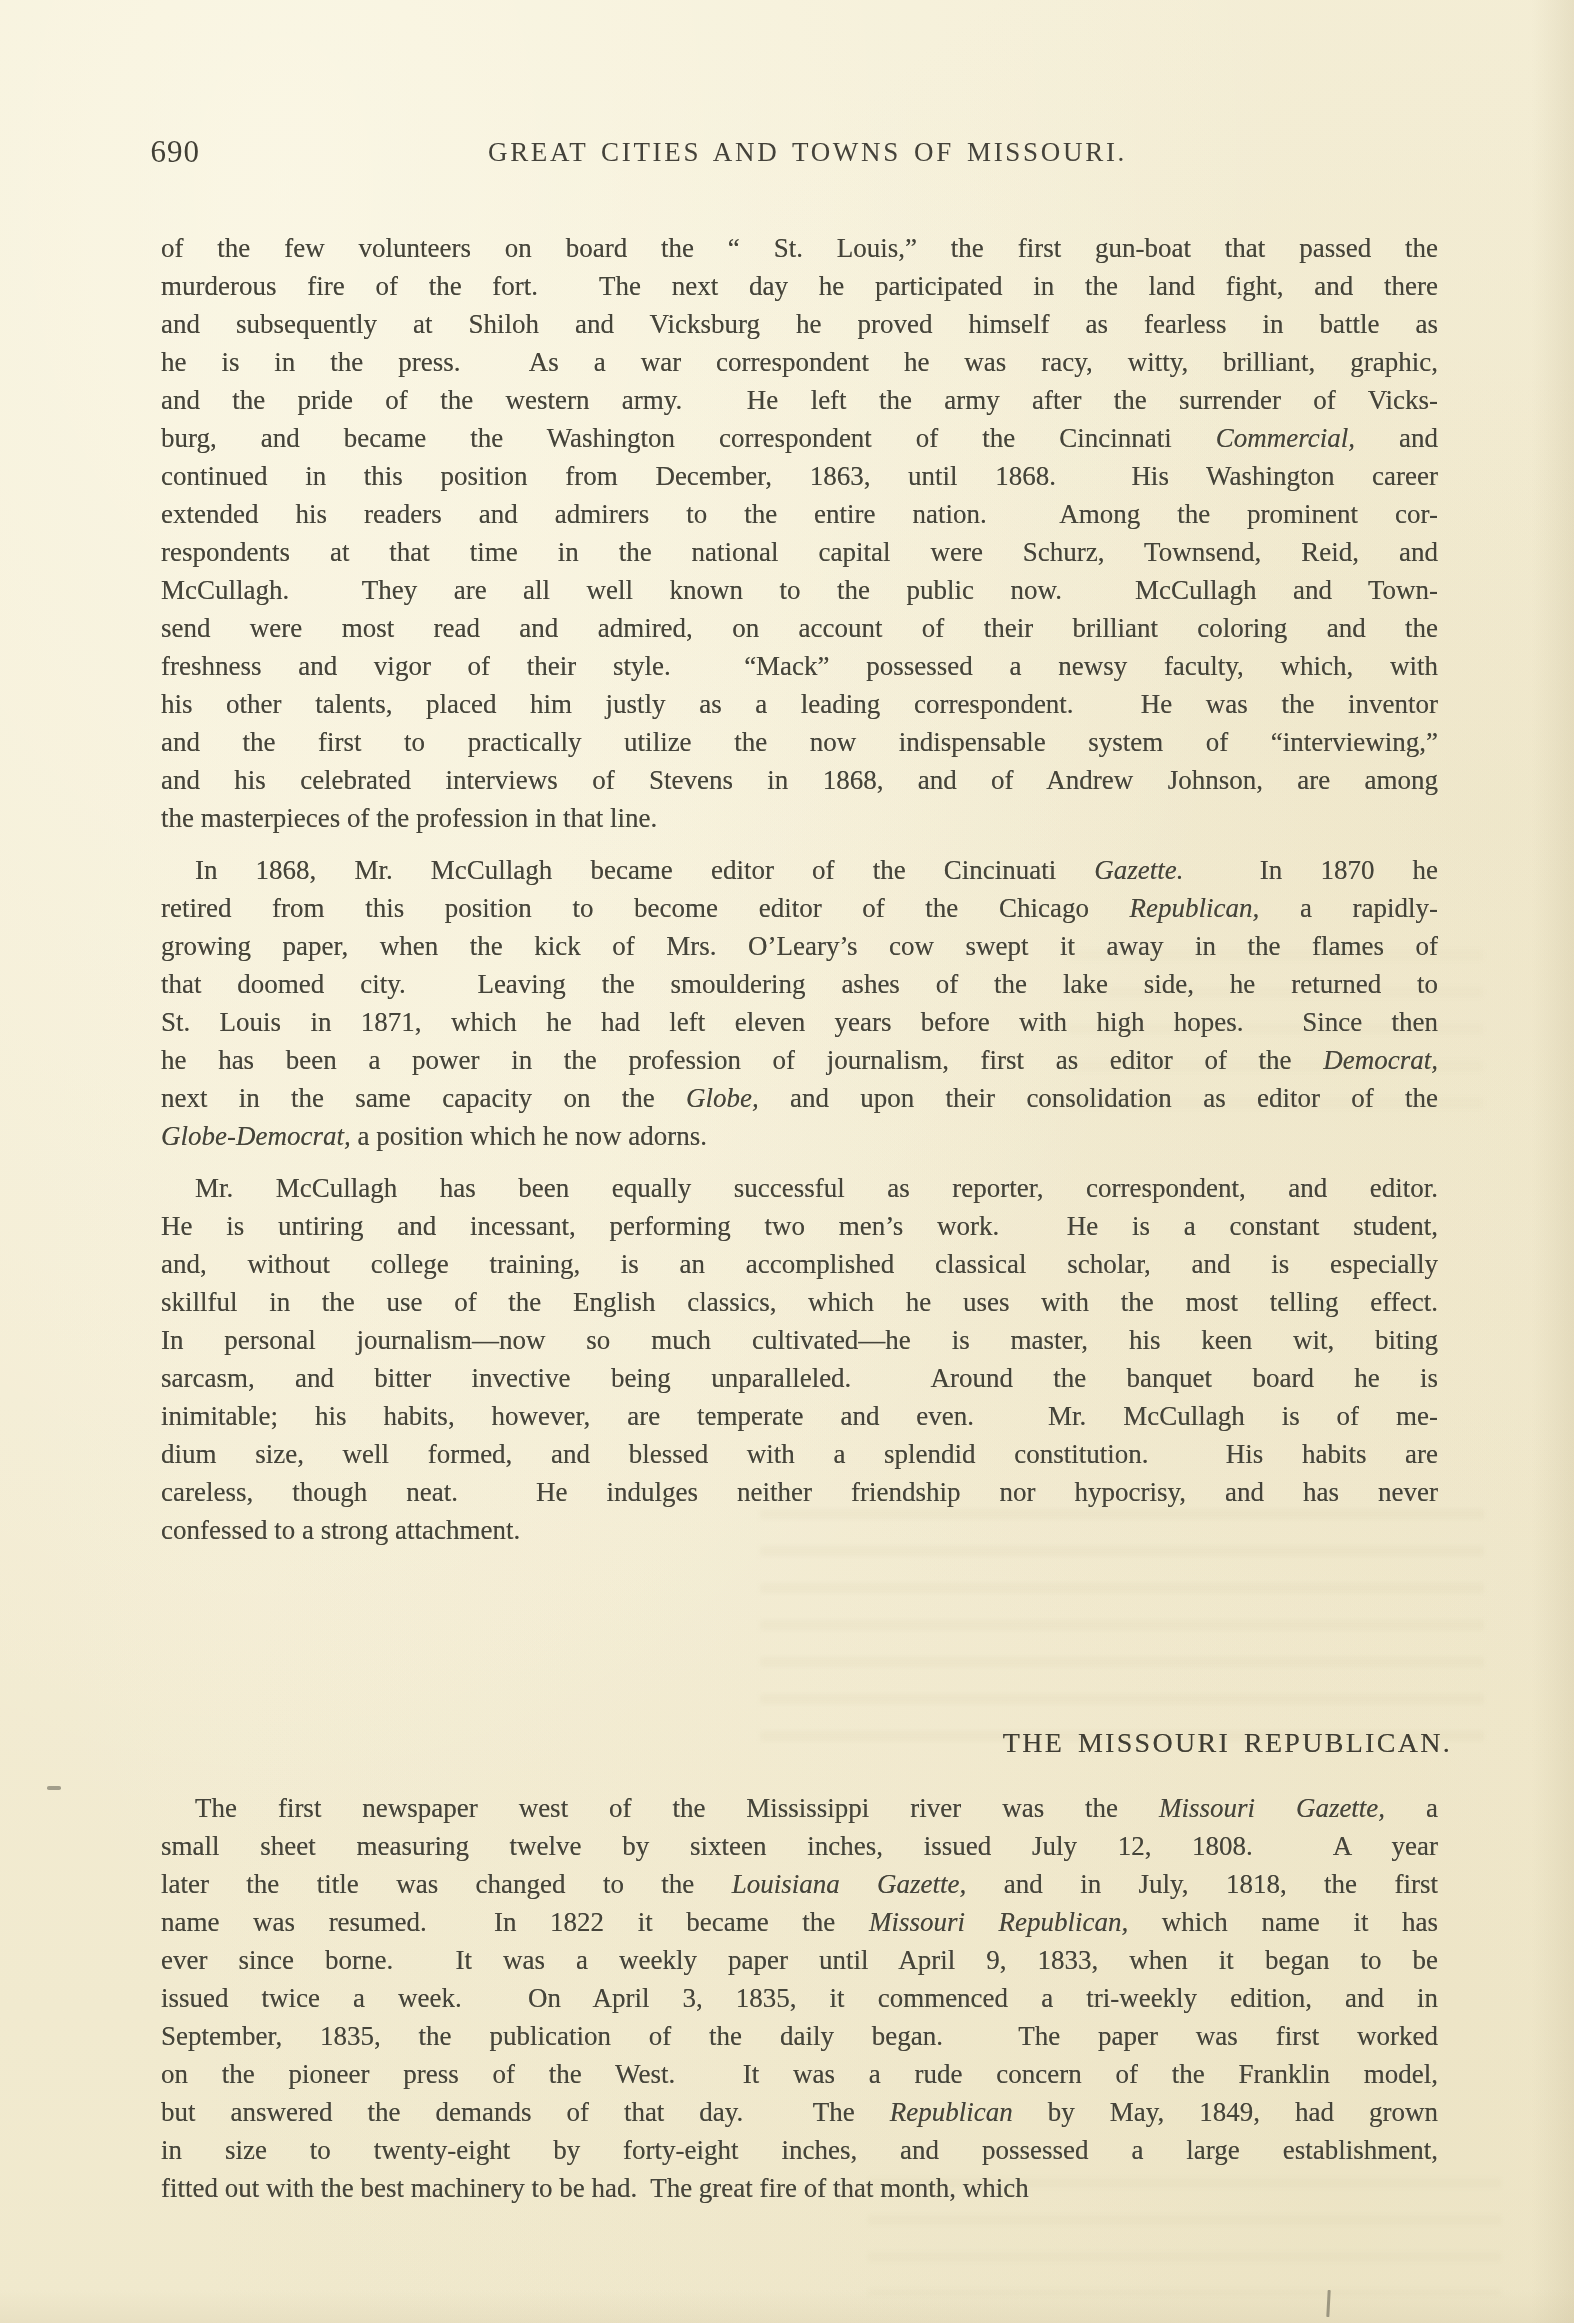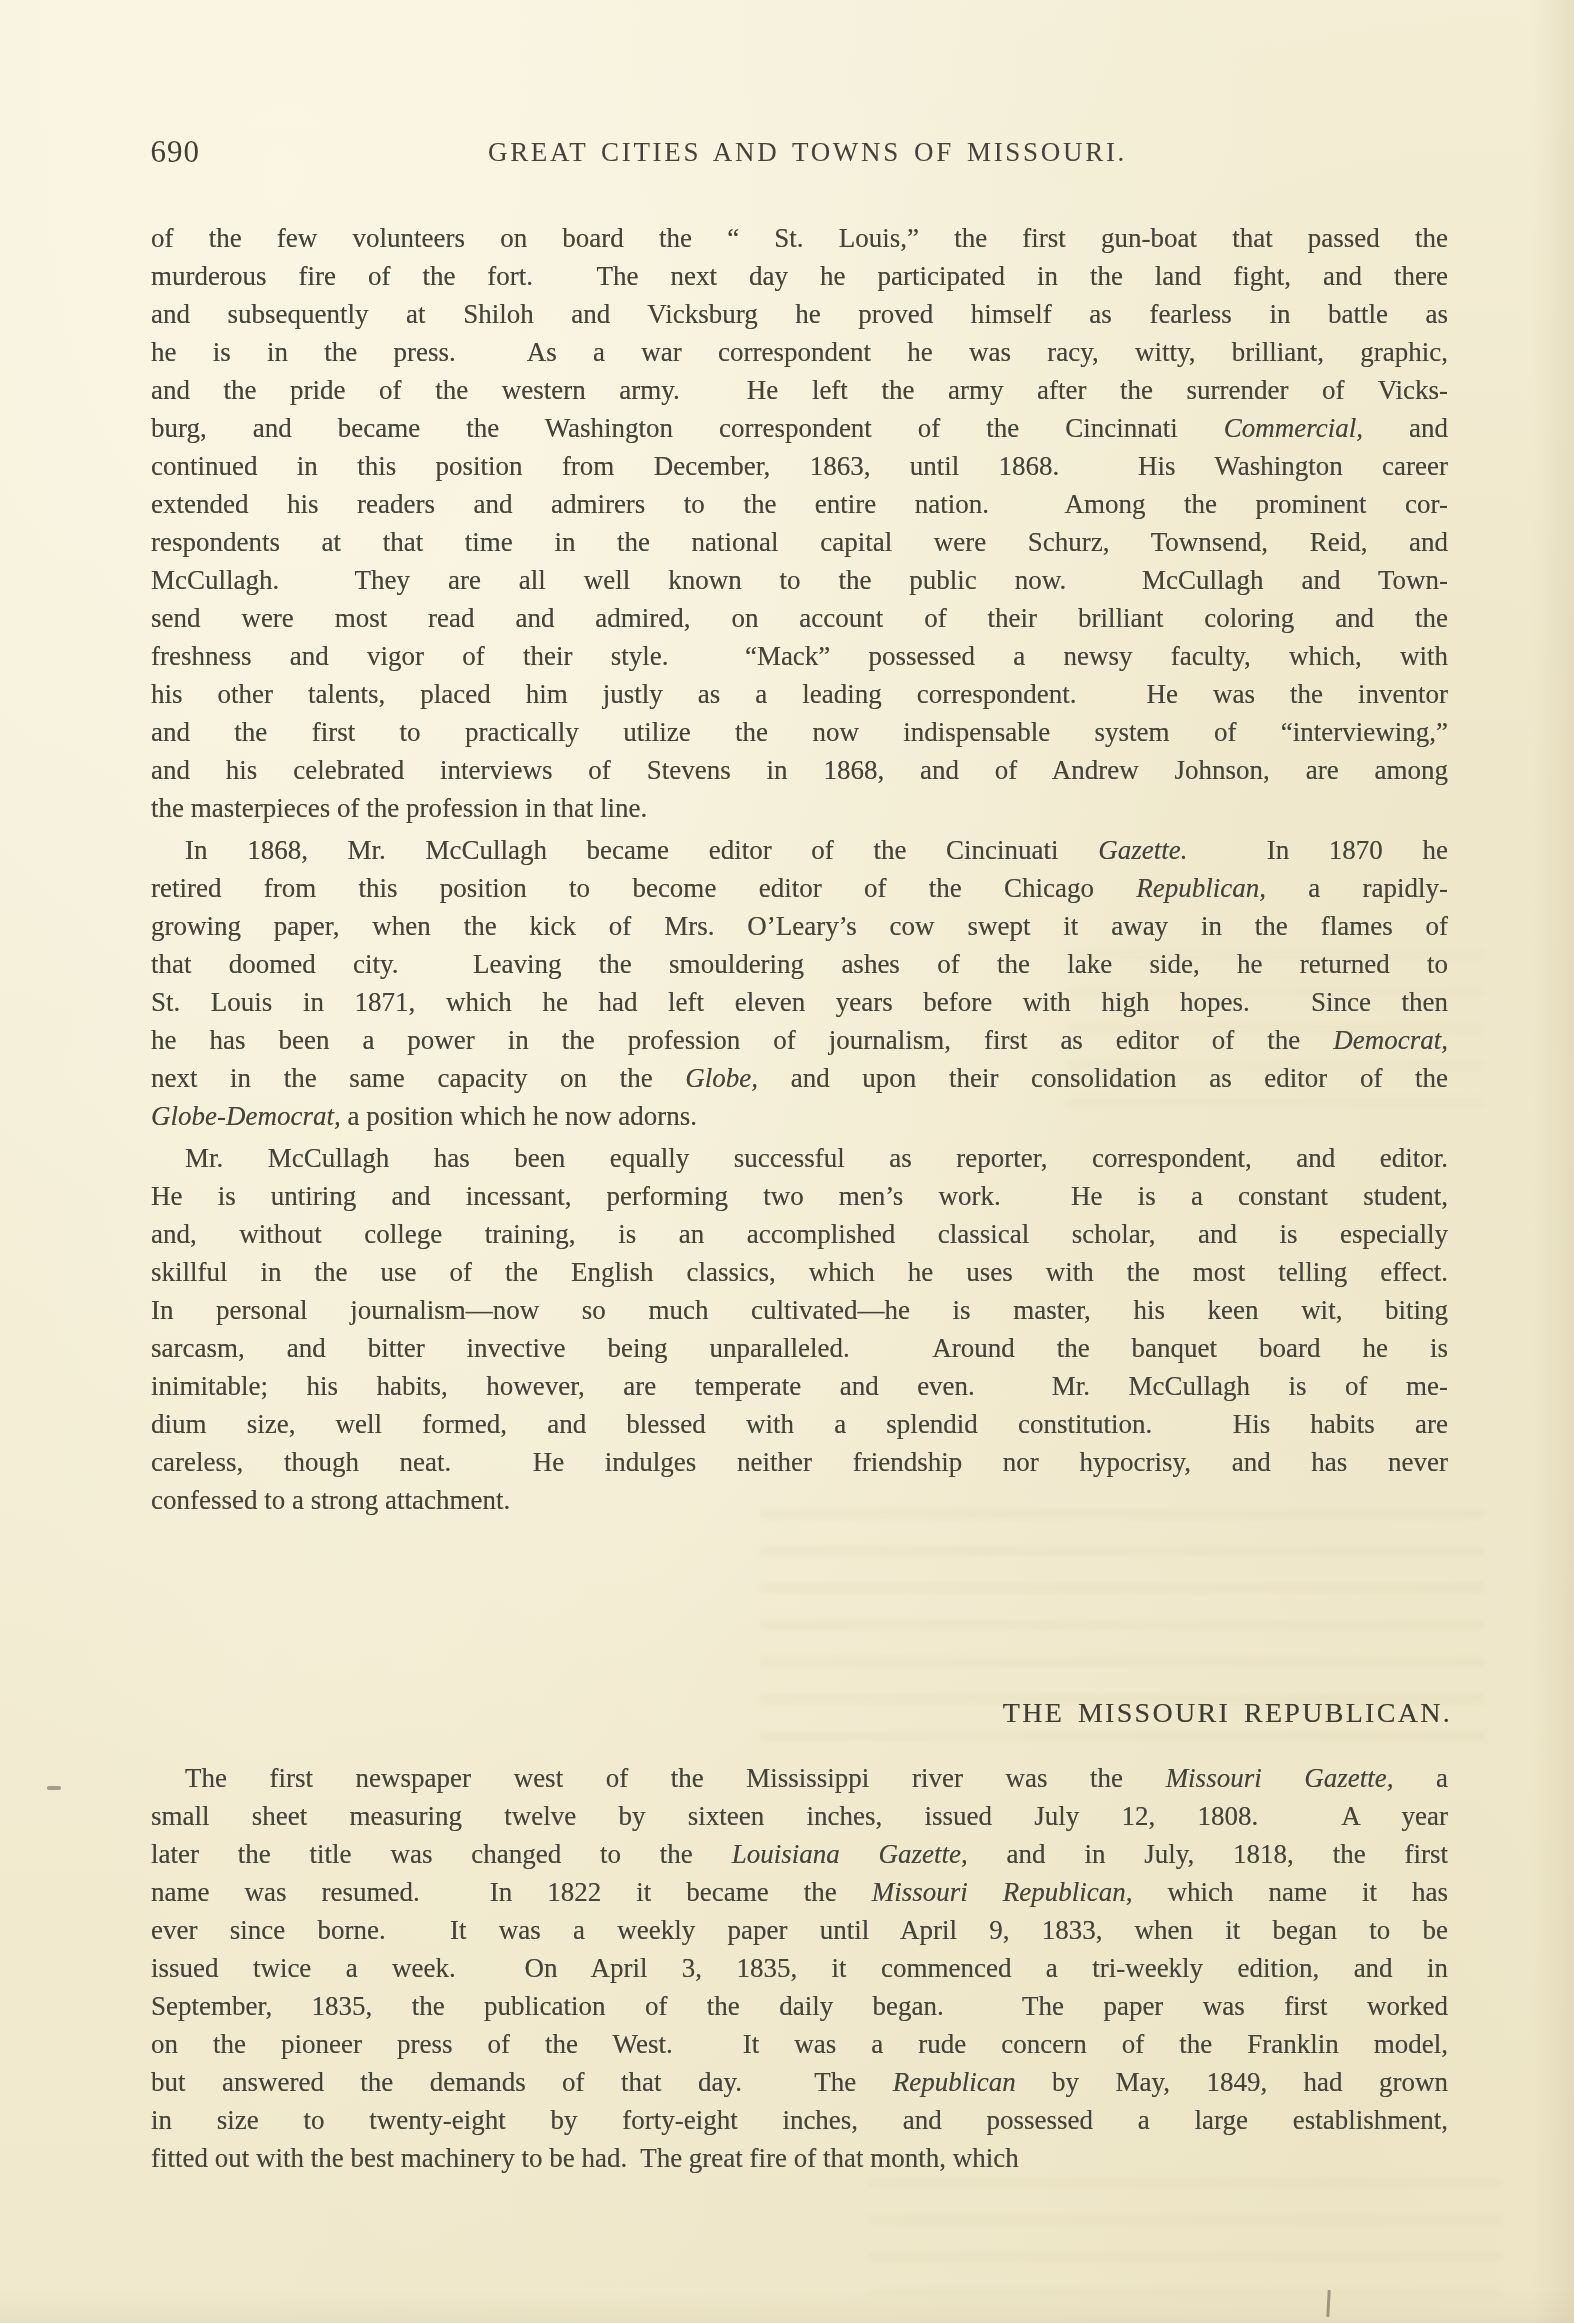--- a/index.html
+++ b/index.html
@@ -39,21 +39,21 @@
     position: absolute; left: 16px; right: 0; top: 5.4px;
     text-align: center;
     font-size: 27px; color: #44423a; letter-spacing: 2.7px;
     word-spacing: 3.6px;
   }
   .text-column {
     position: absolute; top: 215px; left: 147px; width: 1305px;
     font-size: 27px; line-height: 38px; color: #45443a;
     text-shadow: 0 0 0.5px rgba(66,64,52,0.55);
   }
-  .paragraph { margin: 4px; }
+  .paragraph { margin: 14px; }
   .line {
     text-align: justify;
     text-align-last: justify;
     white-space: normal;
     height: 38px;
   }
   .line.last { text-align-last: left; }
   .paragraph.indented .line.first { text-indent: 34px; }
   .line em { }
   .section-heading {

